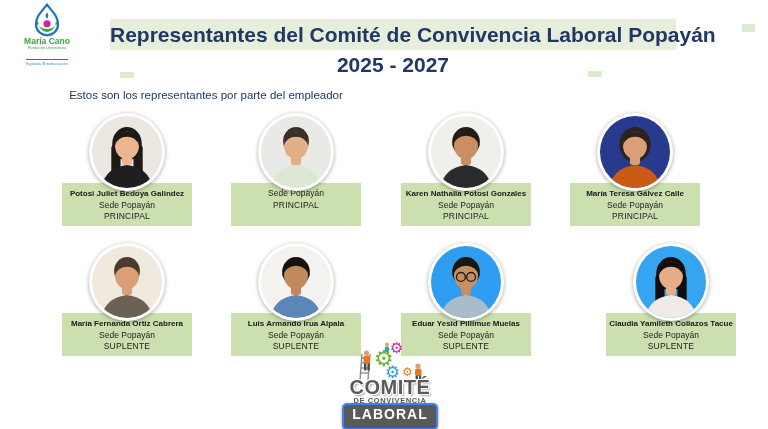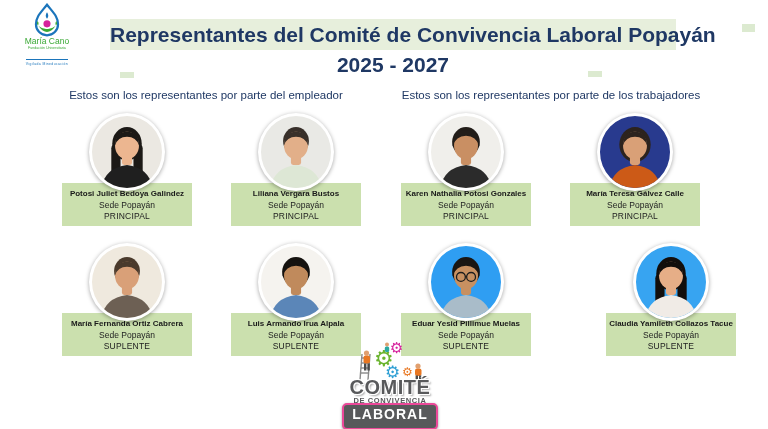--- a/index.html
+++ b/index.html
@@ -5,21 +5,21 @@
   * { margin:0; padding:0; box-sizing:border-box; }
   html,body { background:#888; }
   body { font-family:"Liberation Sans", sans-serif; }
   .slide{
     position:relative; width:768px; height:429px; background:#ffffff;
     overflow:hidden; margin:0 auto;
   }
   
   .brand{ position:absolute; left:12px; top:3px; width:70px; text-align:center; }
   .brand-icon{ display:block; margin:0 auto; }
-  .brand-name{ font-size:8.5px; font-weight:normal; color:var(--brand_green,#3aa935); line-height:9px; }
+  .brand-name{ font-size:8.5px; font-weight:bold; color:var(--brand_green,#3aa935); line-height:9px; }
   .brand-sub{ font-size:3.6px; color:var(--brand_green,#3aa935); line-height:5px; }
   .brand-tag{ font-size:3.4px; color:var(--brand_blue,#1b75bb); letter-spacing:.4px; line-height:6px; border-top:.5px solid var(--brand_blue,#1b75bb); display:inline-block; padding-top:1px; margin-top:1px;}
   
   .title{
     position:absolute; left:110px; top:19px; width:566px; height:31px;
     background:var(--title_highlight,#e7efdc); color:var(--title_text,#1f3864);
     font-size:21px; font-weight:bold; text-align:center; line-height:31px; white-space:nowrap;
   }
   .period{
     position:absolute; left:110px; top:51px; width:566px; height:27px;
@@ -62,21 +62,21 @@
   }
   .fl2{
     position:absolute; left:0; top:54px; width:104px;
     font-size:7.5px; font-weight:bold; color:var(--footer_gray,#58595b); letter-spacing:.6px;
     text-shadow:-1px -1px 0 #fff,1px -1px 0 #fff,-1px 1px 0 #fff,1px 1px 0 #fff;
   }
   .fl3-wrap{ position:absolute; left:0; top:61px; width:104px; }
   .fl3{
     display:inline-block; background:var(--footer_gray,#58595b); color:#fff;
     font-size:14px; font-weight:bold; letter-spacing:1px; padding:1px 8px 6px;
-    border:2px solid #ec4899; border-radius:5px; box-shadow:0 1px 3px rgba(0,0,0,.4);
+    border:2px solid #3b82f6; border-radius:5px; box-shadow:0 1px 3px rgba(0,0,0,.4);
   }
 </style>
 </head>
 <body>
 
 <div class="slide">
 
   <div class="brand">
     <svg class="brand-icon" width="34" height="34" viewBox="0 0 40 40">
       <path d="M20,2 C27,11 33,16 33,25 A13,13 0 1 1 7,25 C7,16 13,11 20,2 Z" fill="#ffffff" stroke="#1b75bb" stroke-width="2.6"></path>
@@ -92,21 +92,20 @@
   </div>
 
   <h1 class="title">Representantes del Comité de Convivencia Laboral Popayán</h1>
   <h2 class="period">2025 - 2027</h2>
 
   <div class="speck" style="left:742px;top:24px;width:13px;height:8px;"></div>
   <div class="speck" style="left:120px;top:72px;width:14px;height:6px;"></div>
   <div class="speck" style="left:588px;top:71px;width:14px;height:6px;"></div>
 
   <div class="subtitle left">Estos son los representantes por parte del empleador</div>
-  <div class="subtitle right">Estos son los representantes por parte de los trabajadores</div>
 
   <div id="people-layer">
       <div class="person-card" style="left: 62px; top: 113px;">
       <div class="photo" style="background: rgb(235, 232, 226);">
         <svg viewBox="0 0 72 78">
 
           <ellipse class="hair" cx="36" cy="30" rx="16" ry="18" fill="#1c1916"></ellipse>
           <rect class="hair" x="19" y="30" width="10" height="42" rx="5" fill="#1c1916"></rect>
           <rect class="hair" x="43" y="30" width="10" height="42" rx="5" fill="#1c1916"></rect>
           <ellipse class="hair" cx="36" cy="31" rx="17" ry="19" fill="#1c1916" style="display: none;"></ellipse>
@@ -152,21 +151,20 @@
           <path class="hair" d="M21.5,33 Q21.5,15.5 36,15.5 Q50.5,15.5 50.5,33 Q47,21.5 36,21.5 Q25,21.5 21.5,33 Z" fill="#38302a" style="display: none;"></path>
 
           <g fill="none" stroke="#1d1d1d" stroke-width="1.4" style="display: none;">
             <circle cx="30.5" cy="33.5" r="4.8"></circle>
             <circle cx="41.5" cy="33.5" r="4.8"></circle>
             <line x1="35.3" y1="33" x2="36.7" y2="33"></line>
           </g>
         </svg>
       </div>
       <div class="label">
-        <div class="pname">Liliana Vergara Bustos</div>
         <div class="psede">Sede Popayán</div>
         <div class="prole">PRINCIPAL</div>
       </div>
     </div>
       <div class="person-card" style="left: 401px; top: 113px;">
       <div class="photo" style="background: rgb(240, 239, 235);">
         <svg viewBox="0 0 72 78">
 
           <ellipse class="hair" cx="36" cy="30" rx="16" ry="18" fill="#221d19" style="display: none;"></ellipse>
           <rect class="hair" x="19" y="30" width="10" height="42" rx="5" fill="#221d19" style="display: none;"></rect>

